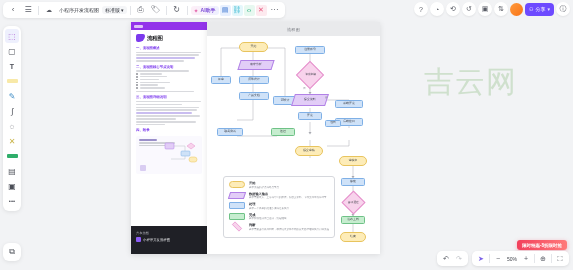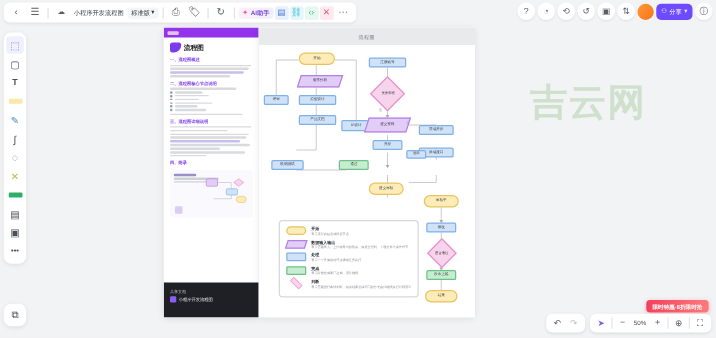--- a/index.html
+++ b/index.html
@@ -193,21 +193,21 @@
   .lg-sh.b { background:#cfe2f8; border:.5px solid #7fb0e6; border-radius:1px; }
   .lg-sh.g { background:#c6edcf; border:.5px solid #6fc287; border-radius:1px; }
   .lg-sh.d { background:#f8d3ec; border:.5px solid #e590cc; transform: rotate(45deg) scale(.62); }
   .lg-txt { flex: 1; min-width: 0; }
   .lg-t { font-size: 3.2px; font-weight: bold; color: #2c2e34; margin-bottom: .8px; }
   .lg-d { font-size: 2.5px; color: #8e9097; line-height: 1.3; }
 
   
   .wm {
     position: absolute; left: 424px; top: 62px;
-    font-size: 30px; font-weight: bold;
+    font-size: 30px; font-weight: normal;
     color: #cfe0cd; letter-spacing: 1px;
     user-select: none; pointer-events: none;
   }
 
   
   .bottombar {
     position: absolute; right: 4px; bottom: 4px;
     display: flex; align-items: center; gap: 4px;
   }
   .bb-group {

